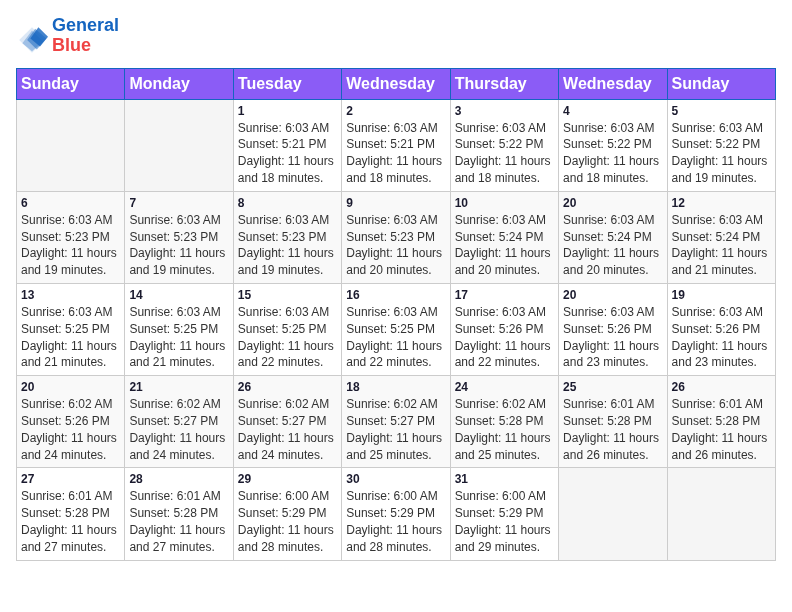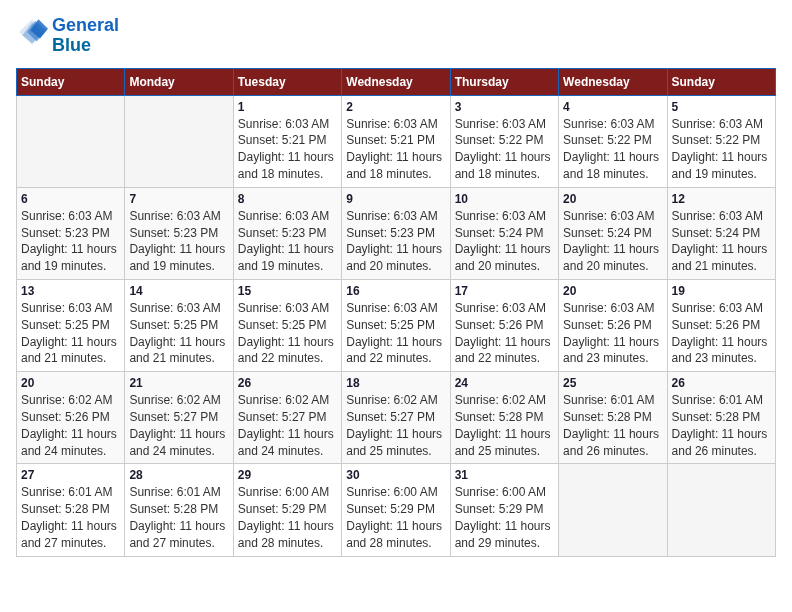--- a/index.html
+++ b/index.html
@@ -11,21 +11,21 @@
       padding: 16px;
     }
     .header {
       display: flex;
       justify-content: space-between;
       align-items: flex-start;
       margin-bottom: 12px;
     }
     .logo {
       display: flex;
-      align-items: flex-start;
+      align-items: flex-end;
       gap: 4px;
     }
     .logo-text {
       font-size: 18px;
       font-weight: bold;
       color: #1a1a2e;
       line-height: 1.1;
     }
     .logo-text span {
       color: #1565c0;
@@ -47,25 +47,25 @@
       font-size: 14px;
       color: #333;
       margin-top: 2px;
     }
     table {
       width: 100%;
       border-collapse: collapse;
       font-size: 10px;
     }
     thead th {
-      background-color: #7f1d1d;
+      background-color: #8b5cf6;
       color: #fff;
       padding: 6px 4px;
       text-align: left;
-      font-size: 12px;
+      font-size: 16px;
       font-weight: bold;
       border: 1px solid #1565c0;
     }
     tbody td {
       border: 1px solid #ccc;
       vertical-align: top;
       padding: 4px;
       width: calc(100% / 7);
       min-height: 80px;
       background: #fff;
@@ -95,21 +95,21 @@
 <div class="header">
   <div class="logo">
     <svg class="logo-icon" viewBox="0 0 40 40">
       <polygon points="20,4 36,20 20,36 4,20" fill="#1565c0" opacity="0.15"></polygon>
       <polygon points="20,8 34,22 20,34 8,24" fill="#1565c0" opacity="0.3"></polygon>
       <polygon points="24,6 38,18 26,32 14,20" fill="#1565c0" opacity="0.5"></polygon>
       <polygon points="28,4 40,16 30,28 18,18" fill="#1565c0" opacity="0.8"></polygon>
     </svg>
     <div class="logo-text">
       <div><span>General</span></div>
-      <div style="color:#0369a1;">Blue</div>
+      <div style="color:#ef4444;">Blue</div>
     </div>
   </div>
   <div class="title-block">
     <div class="month-title"></div>
     <div class="location-title"></div>
   </div>
 </div>
 
 <table>
   <thead>

